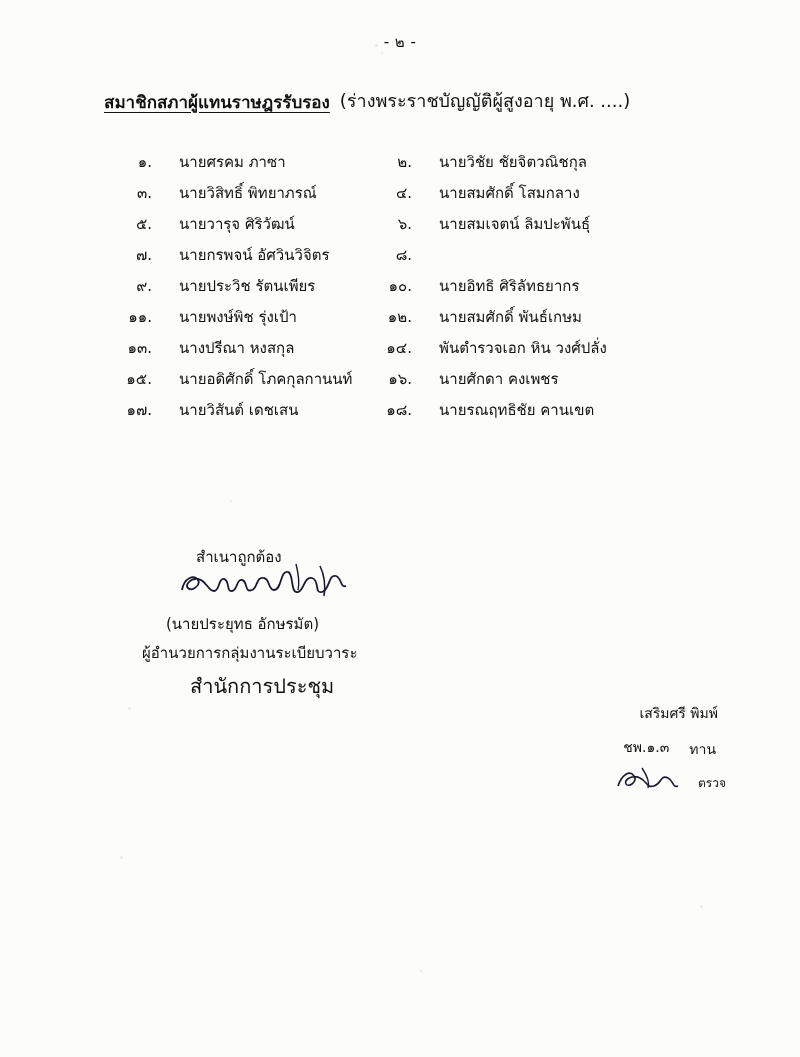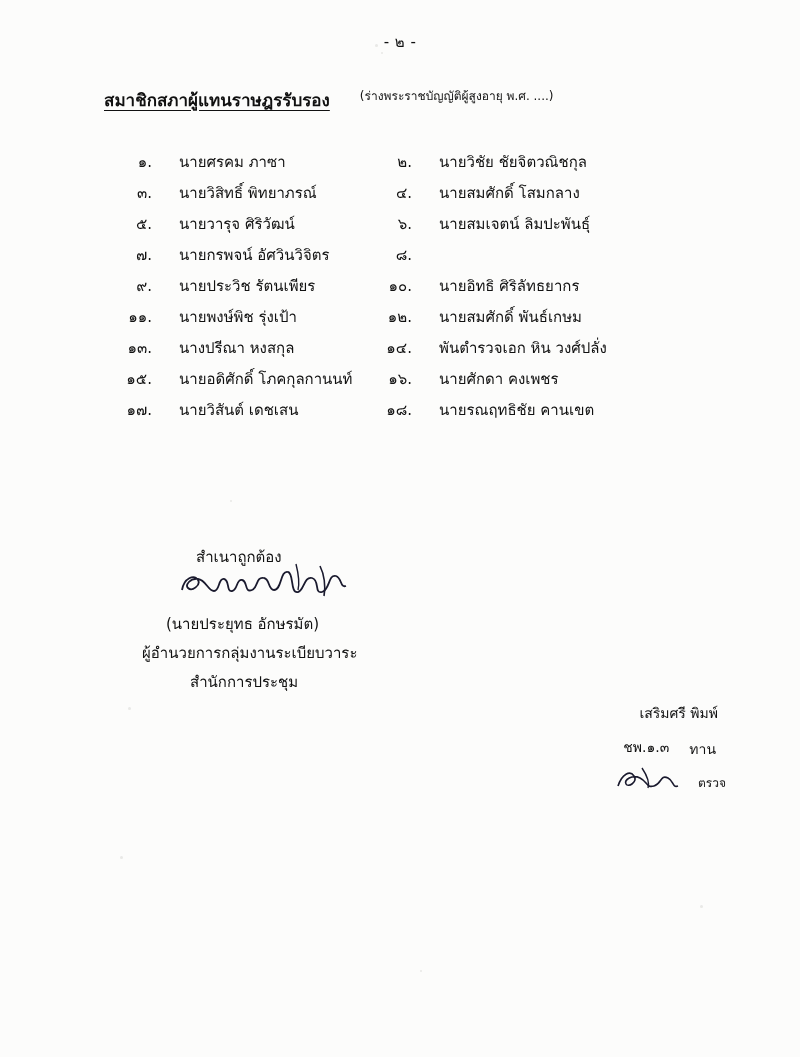--- a/index.html
+++ b/index.html
@@ -34,31 +34,31 @@
     width: 100%;
     text-align: center;
     font-size: 15px;
     letter-spacing: .5px;
   }
   .heading {
     position: absolute;
     top: 86px;
     left: 104px;
     display: flex;
-    align-items: flex-start;
-    gap: 30px;
+    align-items: flex-end;
+    gap: 10px;
   }
   .heading-main {
     font-size: 17px;
     font-weight: 600;
     text-decoration: underline;
     text-underline-offset: 4px;
   }
   .heading-note {
-    font-size: 12px;
+    font-size: 18px;
   }
   .names {
     position: absolute;
     top: 150px;
     left: 110px;
     width: 600px;
   }
   .name-row {
     display: flex;
     height: 31px;
@@ -111,21 +111,21 @@
   .officer-title1 {
     position: absolute;
     left: 142px;
     top: 641px;
     font-size: 15px;
   }
   .officer-title2 {
     position: absolute;
     left: 190px;
     top: 670px;
-    font-size: 15px;
+    font-size: 20px;
   }
   .typist {
     position: absolute;
     right: 82px;
     top: 702px;
     font-size: 14px;
     text-align: right;
   }
   .check-note {
     position: absolute;

